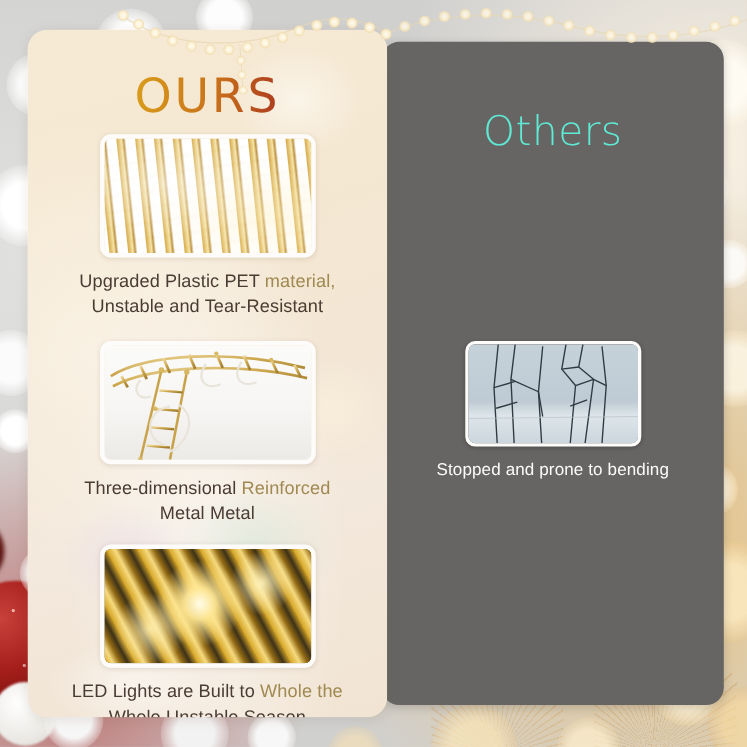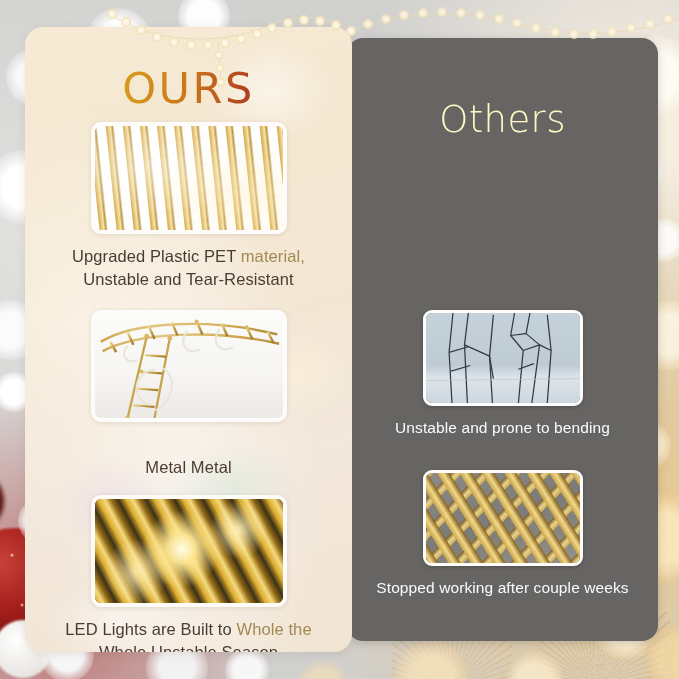--- a/index.html
+++ b/index.html
@@ -127,21 +127,21 @@
 
   
   #others-panel{
     position:absolute;left:347px;top:38px;width:311px;height:603px;
     border-radius:16px;background:#666563;
     box-shadow:0 2px 9px rgba(60,55,48,.22);
     overflow:hidden;
   }
   #others-title{
     position:absolute;left:0;right:0;top:60px;text-align:center;
-    font-size:37px;color:#fef9c3;font-weight:300;letter-spacing:.4px;
+    font-size:37px;color:#5eead4;font-weight:300;letter-spacing:.4px;
     font-family:"DejaVu Sans","Liberation Sans",sans-serif;
   }
   .t-item{position:absolute;left:0;width:311px;text-align:center;}
   .t-photo{
     width:160px;height:96px;margin:0 auto;border-radius:9px;
     border:3px solid #fdfcfa;box-sizing:border-box;overflow:hidden;position:relative;
     box-shadow:0 1px 4px rgba(0,0,0,.22);
   }
   .t-cap{margin-top:13px;font-size:15.5px;color:#fbfbfb;letter-spacing:.1px;}
 
@@ -269,29 +269,23 @@
             <path d="M96 60 L112 54"></path>
             <path d="M118 34 L130 40"></path>
             <path d="M88 24 L104 22"></path>
           </g>
           <g stroke="#b7c3cc" stroke-width="1" fill="none" opacity=".7">
             <path d="M0 72 L160 70"></path>
           </g>
         </svg>
       </div>
     </div>
-    <div class="t-cap">Unstable and prone to bending</div>
+    <div class="t-cap">Stopped and prone to bending</div>
   </div>
 
-  <div class="t-item" style="top:432px">
-    <div class="t-photo">
-      <div class="art art-unlit"></div>
-    </div>
-    <div class="t-cap">Stopped working after couple weeks</div>
-  </div>
 </div>
 
 <div id="ours-panel">
   <div class="panel-glow pg1"></div>
   <div class="panel-glow pg2"></div>
   <div class="panel-glow pg3"></div>
   <div class="panel-glow pg4"></div>
   <div class="panel-glow pg5"></div>
   <div class="panel-glow pg6"></div>
 
@@ -350,21 +344,21 @@
               <circle cx="78" cy="26" r="2.6"></circle>
             <circle cx="34" cy="112" r="2.4"></circle>
               <circle cx="48" cy="62" r="2.2"></circle>
             <circle cx="106" cy="8" r="2"></circle>
               <circle cx="158" cy="14" r="2"></circle>
           </g>
         </svg>
       </div>
     </div>
     <div class="o-cap">
-      <br>
+      <span>Three-dimensional <span class="hl">Reinforced</span></span><br>
       <span>Metal Metal</span>
     </div>
   </div>
 
   <div class="o-item" style="top:468px">
     <div class="o-photo">
       <div class="art art-led"></div>
     </div>
     <div class="o-cap">
       <span>LED Lights are Built to <span class="hl">Whole the</span></span><br>

